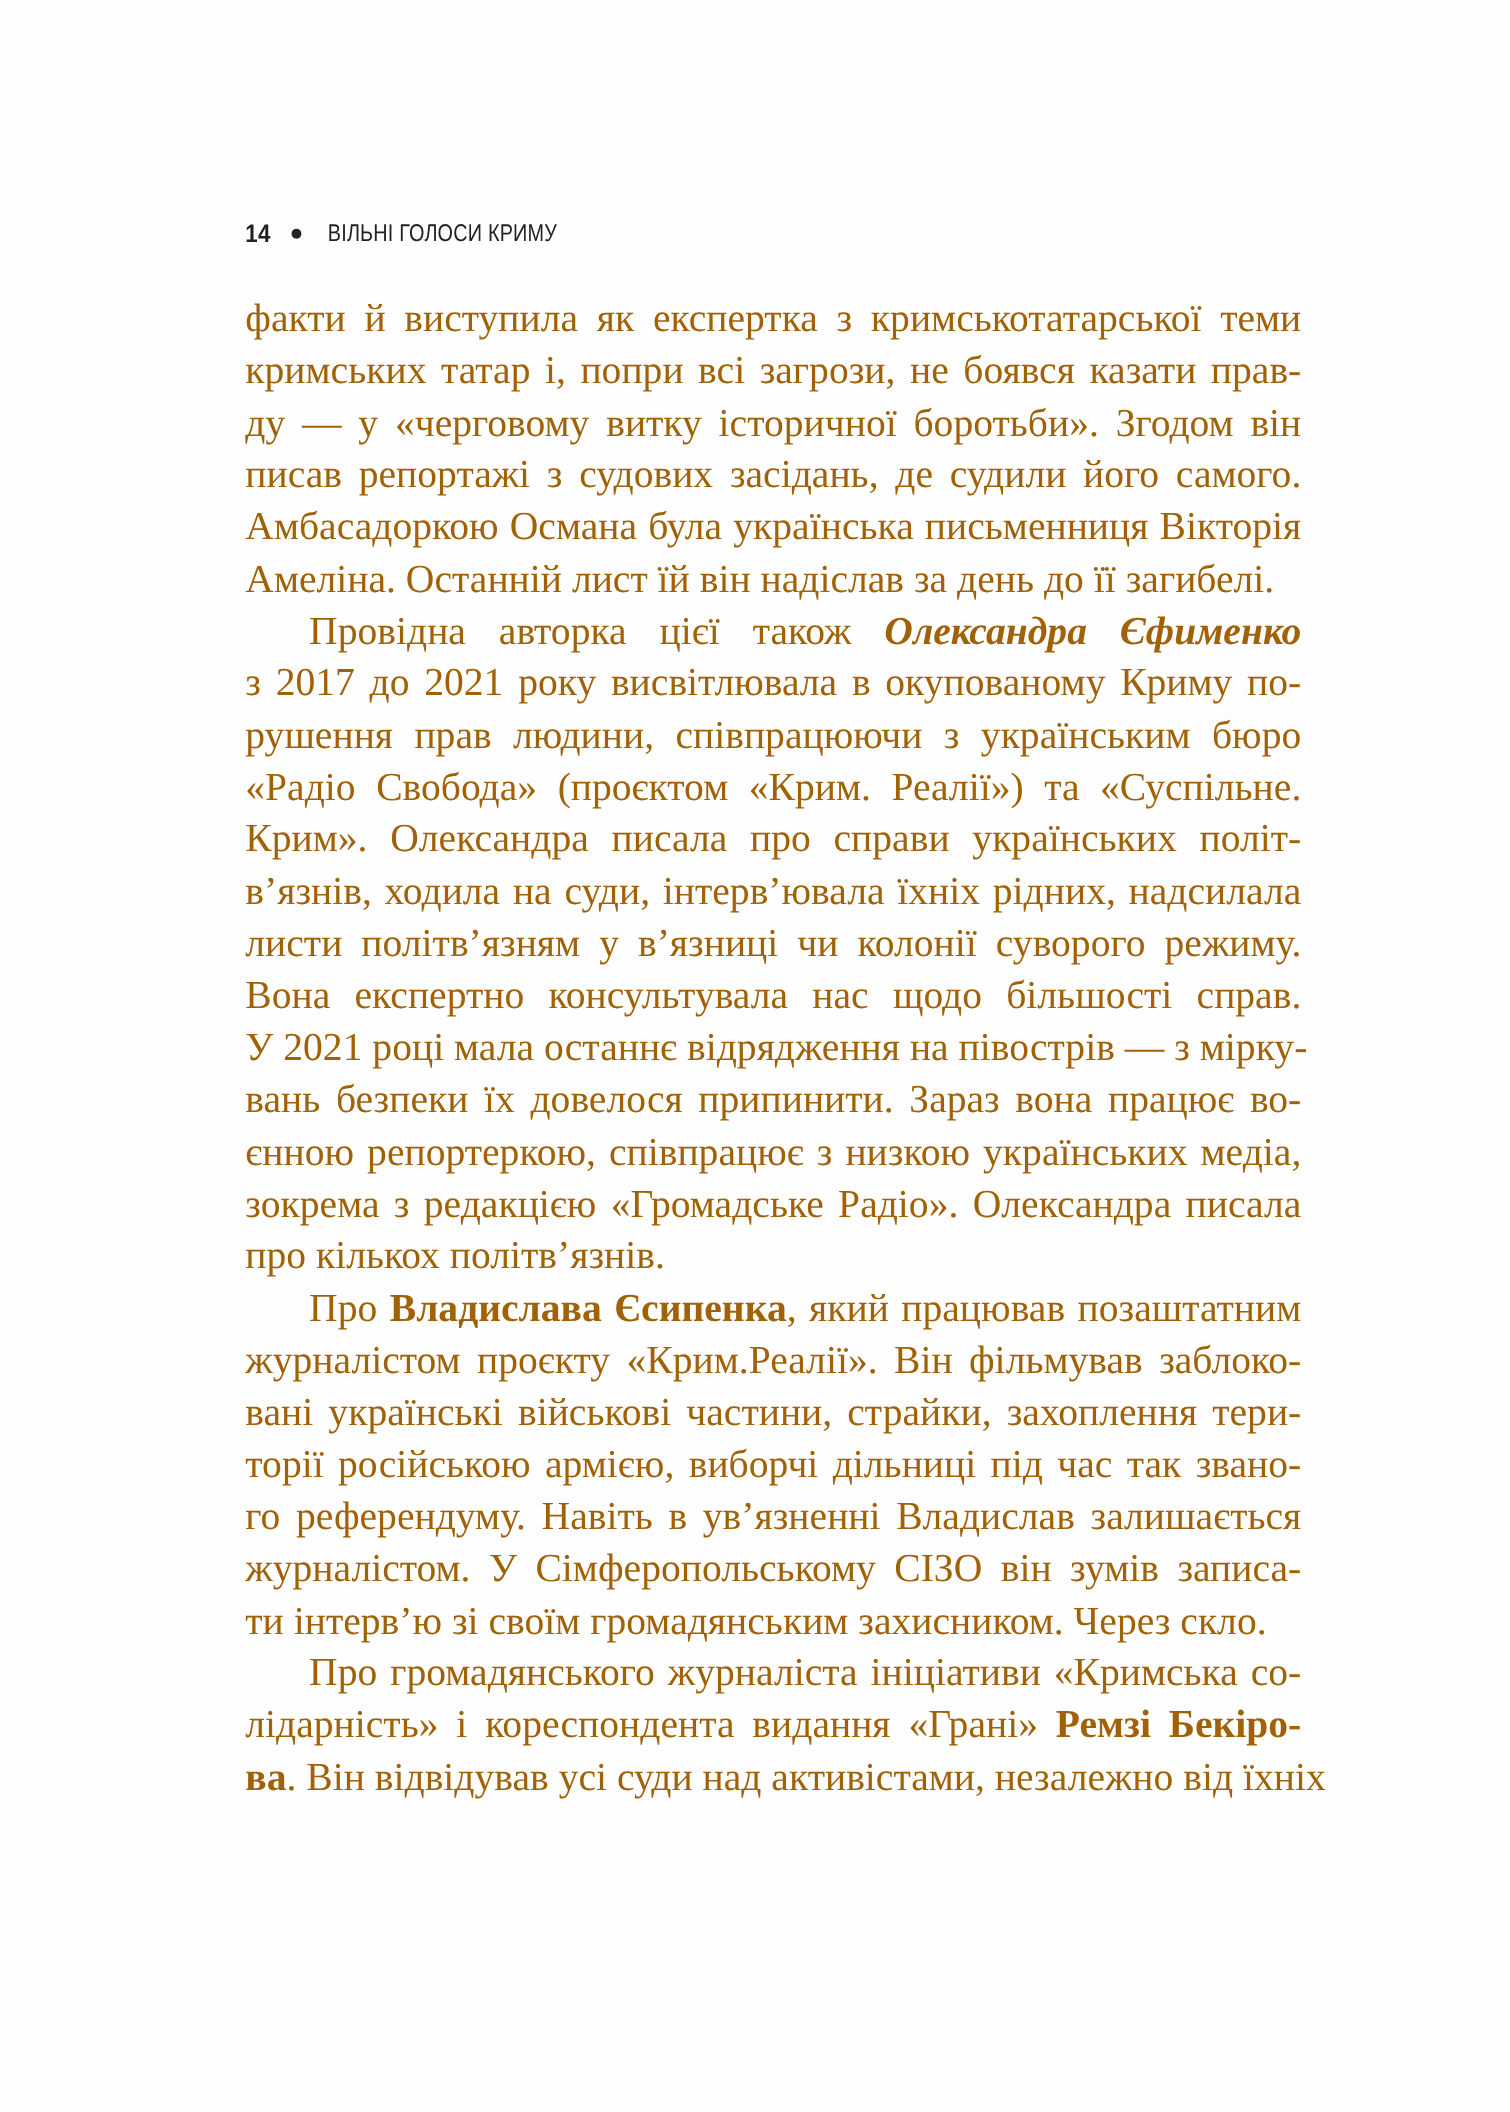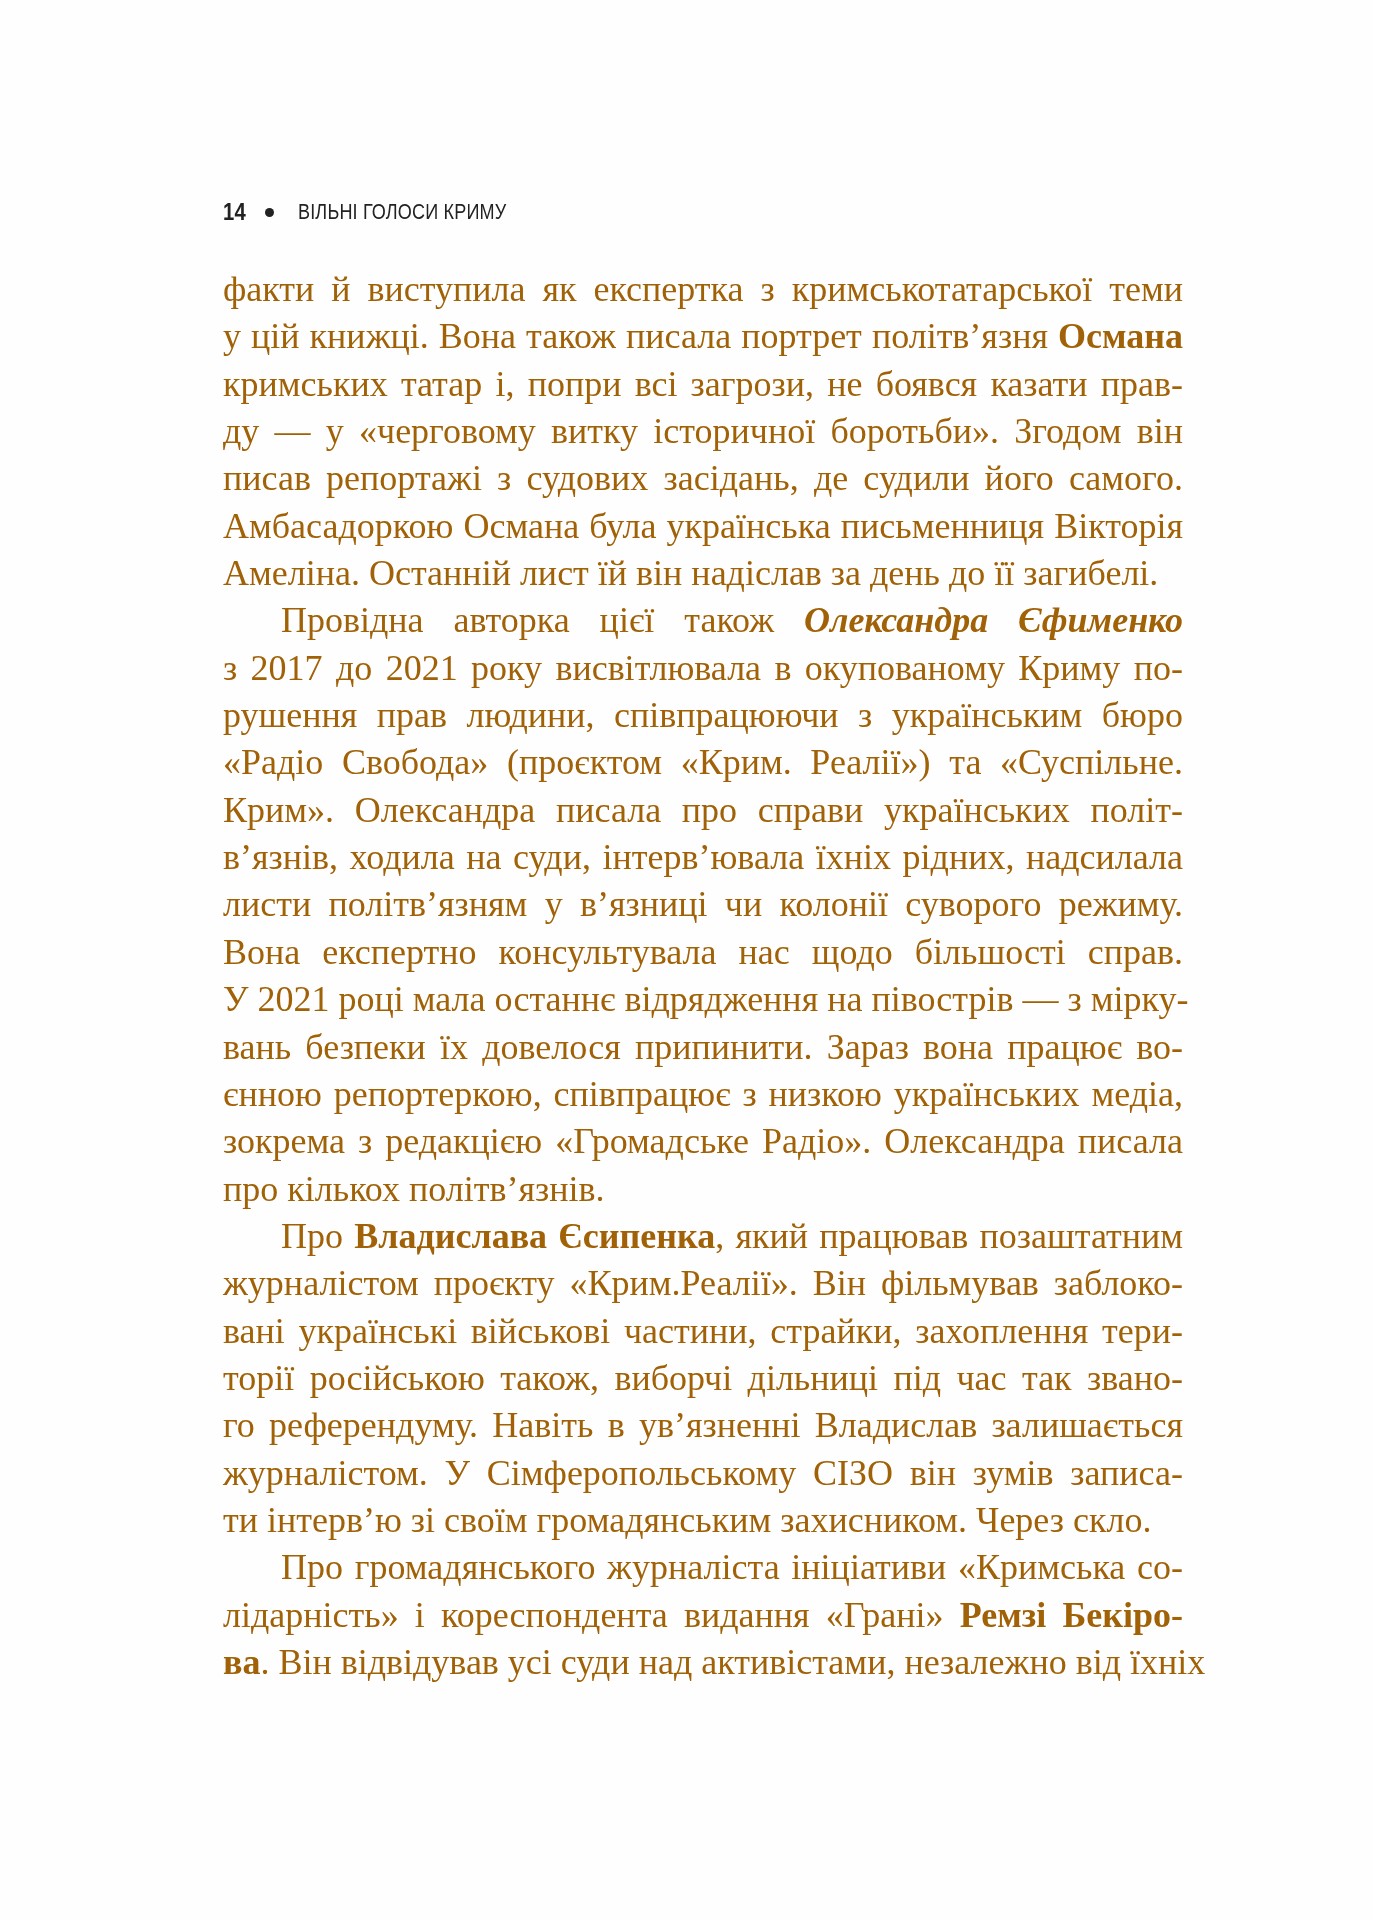--- a/index.html
+++ b/index.html
@@ -97,21 +97,20 @@
 
   <div class="running-head">
     <span class="page-number">14</span>
     <span class="bullet"></span>
     <span class="book-title">ВІЛЬНІ ГОЛОСИ КРИМУ</span>
   </div>
 
   <div class="body-text" id="body-text">
       <div>
         <div class="line"><span class="inner"><span>факти й виступила як експертка з кримськотатарської теми</span></span></div>
-        <div class="line"><span class="inner"><span>у цій книжці. Вона також писала портрет політв’язня </span><span class="b">Османа</span></span></div>
         <div class="line"><span class="inner"><span>кримських татар і, попри всі загрози, не боявся казати прав-</span></span></div>
         <div class="line"><span class="inner"><span>ду — у «черговому витку історичної боротьби». Згодом він</span></span></div>
         <div class="line"><span class="inner"><span>писав репортажі з судових засідань, де судили його самого.</span></span></div>
         <div class="line"><span class="inner"><span>Амбасадоркою Османа була українська письменниця Вікторія</span></span></div>
         <div class="line last"><span class="inner"><span>Амеліна. Останній лист їй він надіслав за день до її загибелі.</span></span></div>
       </div>
       <div>
         <div class="line indent"><span class="inner"><span>Провідна авторка цієї також </span><span class="bi">Олександра Єфименко</span></span></div>
         <div class="line"><span class="inner"><span>з 2017 до 2021 року висвітлювала в окупованому Криму по-</span></span></div>
         <div class="line"><span class="inner"><span>рушення прав людини, співпрацюючи з українським бюро</span></span></div>
@@ -123,21 +122,21 @@
         <div class="line"><span class="inner"><span>У 2021 році мала останнє відрядження на півострів — з мірку-</span></span></div>
         <div class="line"><span class="inner"><span>вань безпеки їх довелося припинити. Зараз вона працює во-</span></span></div>
         <div class="line"><span class="inner"><span>єнною репортеркою, співпрацює з низкою українських медіа,</span></span></div>
         <div class="line"><span class="inner"><span>зокрема з редакцією «Громадське Радіо». Олександра писала</span></span></div>
         <div class="line last"><span class="inner"><span>про кількох політв’язнів.</span></span></div>
       </div>
       <div>
         <div class="line indent"><span class="inner"><span>Про </span><span class="b">Владислава Єсипенка</span><span>, який працював позаштатним</span></span></div>
         <div class="line"><span class="inner"><span>журналістом проєкту «Крим.Реалії». Він фільмував заблоко-</span></span></div>
         <div class="line"><span class="inner"><span>вані українські військові частини, страйки, захоплення тери-</span></span></div>
-        <div class="line"><span class="inner"><span>торії російською також, виборчі дільниці під час так звано-</span></span></div>
+        <div class="line"><span class="inner"><span>торії російською армією, виборчі дільниці під час так звано-</span></span></div>
         <div class="line"><span class="inner"><span>го референдуму. Навіть в ув’язненні Владислав залишається</span></span></div>
         <div class="line"><span class="inner"><span>журналістом. У Сімферопольському СІЗО він зумів записа-</span></span></div>
         <div class="line last"><span class="inner"><span>ти інтерв’ю зі своїм громадянським захисником. Через скло.</span></span></div>
       </div>
       <div>
         <div class="line indent"><span class="inner"><span>Про громадянського журналіста ініціативи «Кримська со-</span></span></div>
         <div class="line"><span class="inner"><span>лідарність» і кореспондента видання «Грані» </span><span class="b">Ремзі Бекіро-</span></span></div>
         <div class="line"><span class="inner"><span class="b">ва</span><span>. Він відвідував усі суди над активістами, незалежно від їхніх</span></span></div>
       </div>
     </div>

